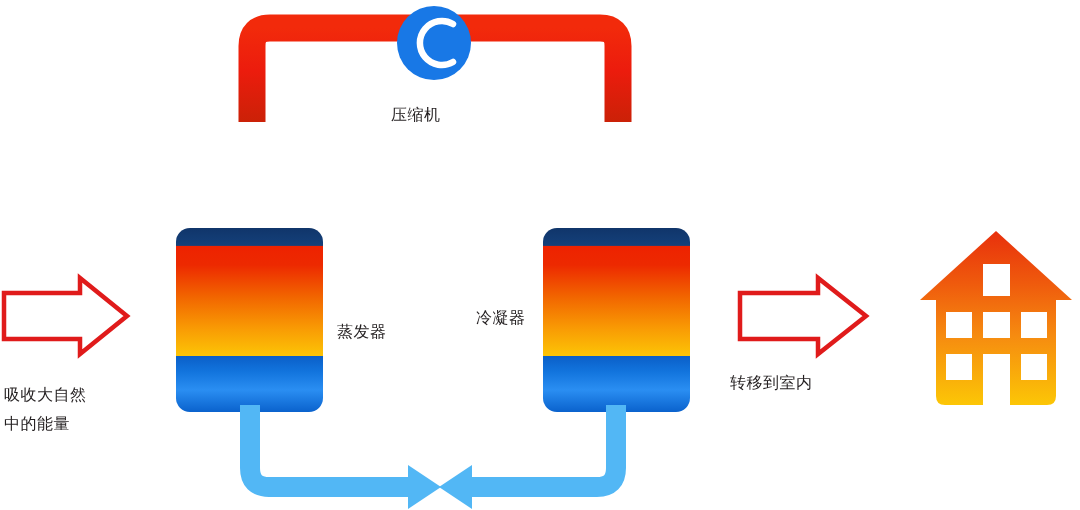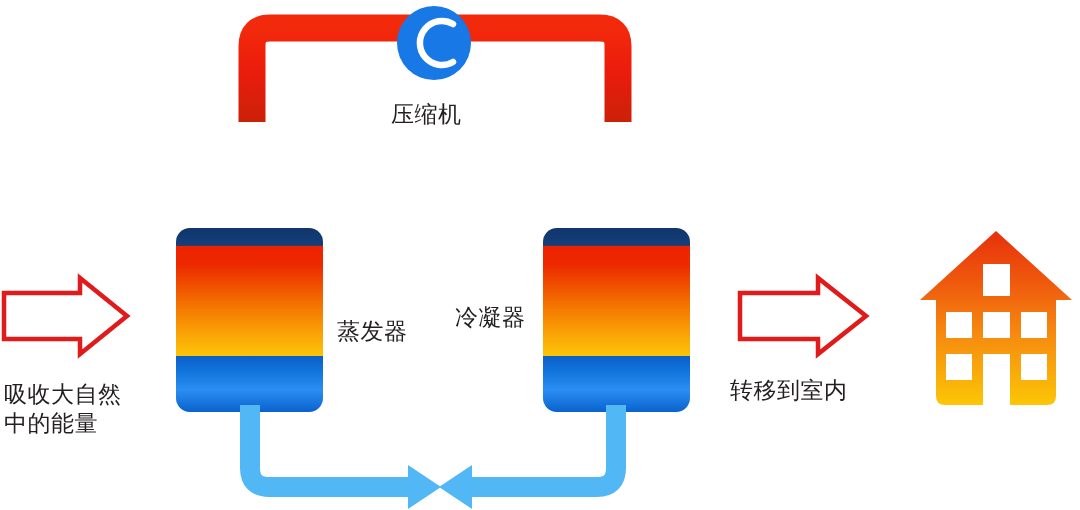--- a/index.html
+++ b/index.html
@@ -20,49 +20,49 @@
   #diagram-svg {
     position: absolute;
     left: 0;
     top: 0;
     width: 1080px;
     height: 510px;
   }
   .label {
     position: absolute;
     color: #231f20;
-    font-size: 23px;
+    font-size: 16px;
     line-height: 29px;
     white-space: pre;
     letter-spacing: 0.5px;
   }
   .label-compressor {
     left: 391px;
     top: 100px;
   }
   .label-evaporator {
     left: 337px;
     top: 303px;
     margin-top: 14px;
   }
   .label-condenser {
-    left: 455px;
+    left: 476px;
     top: 303px;
   }
   .label-valve {
     left: 369px;
     top: 424px;
   }
   .label-absorb {
     left: 4px;
     top: 380px;
   }
   .label-transfer {
     left: 730px;
-    top: 376px;
+    top: 368px;
   }
 </style>
 </head>
 <body>
 
 <div id="stage">
 
   <svg id="diagram-svg" viewBox="0 0 1080 510" xmlns="http://www.w3.org/2000/svg">
     <defs>
       <linearGradient id="gradHotPipe" x1="0" y1="0" x2="0" y2="1">

